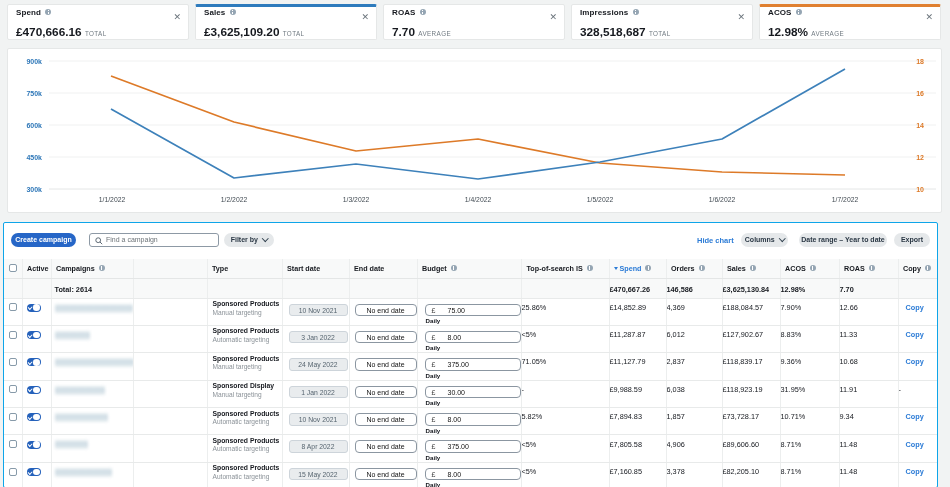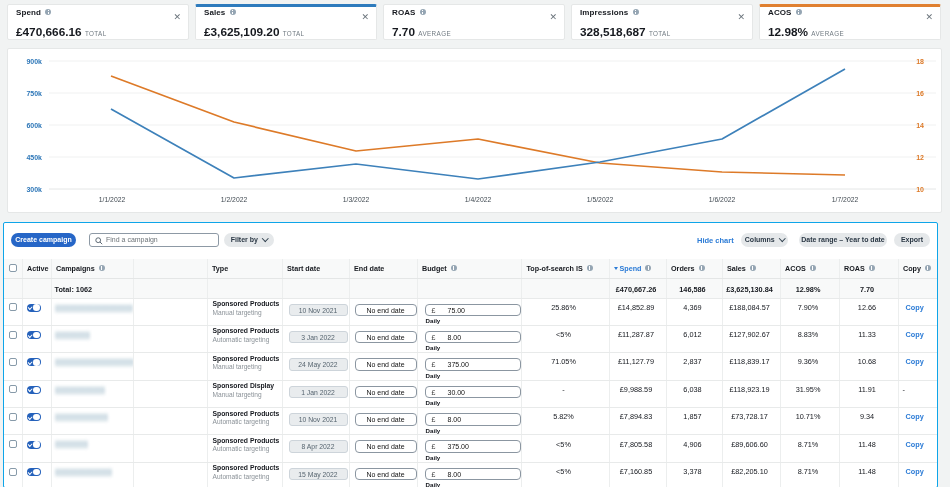--- a/index.html
+++ b/index.html
@@ -39,21 +39,21 @@
 
 table { position:absolute; left:0; top:36px; width:933px; border-collapse:collapse; table-layout:fixed; font-size:7.3px; color:#16191f; }
 td,th { border-right:1px solid #eceeee; border-bottom:1px solid #e8eaea; padding:0; vertical-align:middle; white-space:nowrap; overflow:hidden; }
 td:last-child, th:last-child { border-right:none; }
 tr.hdr th { height:19px; background:#f8f9f9; font-size:7.2px; font-weight:bold; text-align:left; padding-left:4.5px; border-bottom:1px solid #e4e6e6; }
 tr.total td { height:20px; background:#f8f9f9; font-weight:bold; }
 tr.total td.num, tr.total td[style] { padding-top:3px; padding-bottom:0; }
 tr.data td { height:27.4px; vertical-align:top; }
 tr.data td.num { padding-top:4.2px; }
 tr.data td.copy { padding-top:4.2px; }
-td.num, th.num-h { text-align:center; padding-right:3px; }
+td.num, th.num-h { text-align:left; padding-right:3px; }
 .copy { color:#2b7bd6; font-weight:bold; padding-left:7px; }
 .cb { width:8px; height:8px; border:1px solid #879aa9; border-radius:2px; background:#fff; margin:0 auto; }
 tr.data .cb { margin-top:4.8px; }
 tr.hdr .cb, tr.total .cb { margin-top:0; }
 .toggle { width:14px; height:8px; background:#2461bb; border-radius:4px; position:relative; margin-left:4px; margin-top:5.2px; }
 .toggle::after { content:""; position:absolute; right:0.8px; top:0.8px; width:6.4px; height:6.4px; background:#fff; border-radius:50%; }
 .toggle::before { content:""; position:absolute; left:1.8px; top:2.6px; width:3px; height:1.6px; border-left:1.2px solid #fff; border-bottom:1.2px solid #fff; transform:rotate(-45deg); }
 .blur { height:9px; background:linear-gradient(180deg,#e8eef1 0%,#cfdde5 40%,#d4e0e7 60%,#eaf0f2 100%); border-radius:1px; filter:blur(1.5px); margin-left:3px; margin-top:5px; }
 .type1 { font-size:6.8px; font-weight:bold; color:#16191f; padding-left:5px; margin-top:1.5px; }
 .type2 { font-size:6.6px; color:#8b9298; padding-left:5px; margin-top:1.5px; }
@@ -178,21 +178,21 @@
         <th style="color:#2b7bd6; padding-left:4px"><span class="sortarrow"></span>Spend <span class="info"></span></th>
         <th>Orders <span class="info"></span></th>
         <th>Sales <span class="info"></span></th>
         <th>ACOS <span class="info"></span></th>
         <th>ROAS <span class="info"></span></th>
         <th>Copy <span class="info"></span></th>
       </tr>
       <tr class="total">
         <td></td>
             <td></td>
-        <td style="padding-left:3px">Total: 1062</td>
+        <td style="padding-left:3px">Total: 2614</td>
         <td></td>
             <td></td>
             <td></td>
             <td></td>
             <td></td>
         <td class="num"></td>
         <td class="num">£470,667.26</td>
         <td class="num">146,586</td>
         <td class="num">£3,625,130.84</td>
         <td class="num">12.98%</td>

